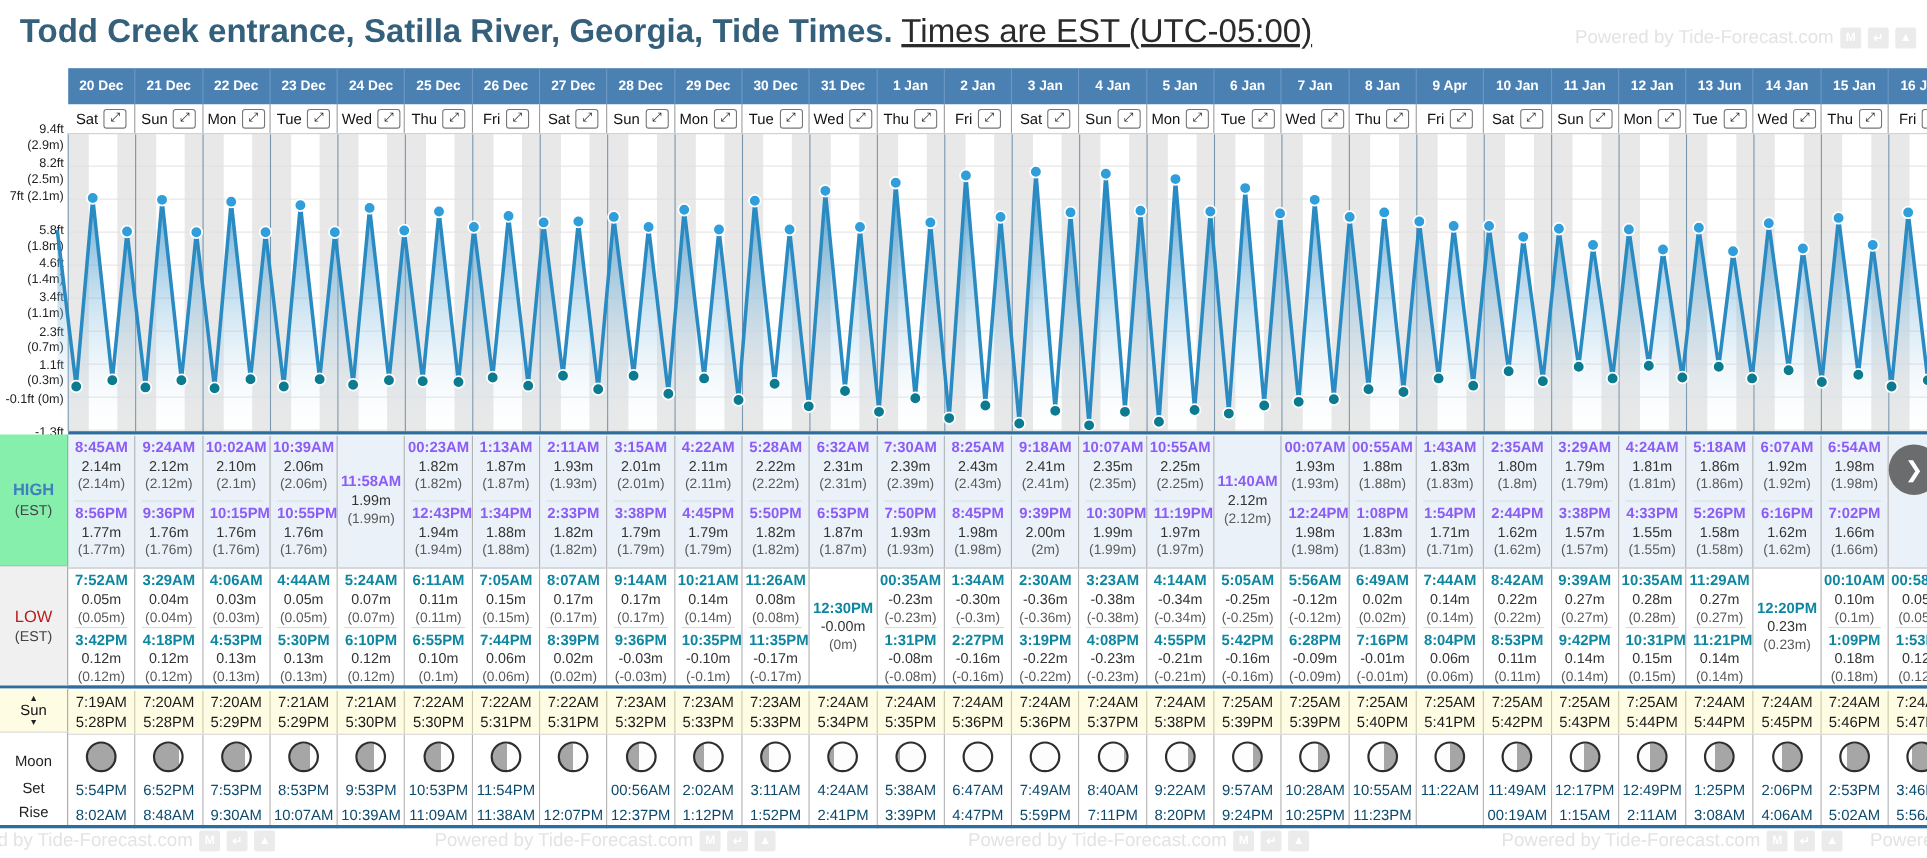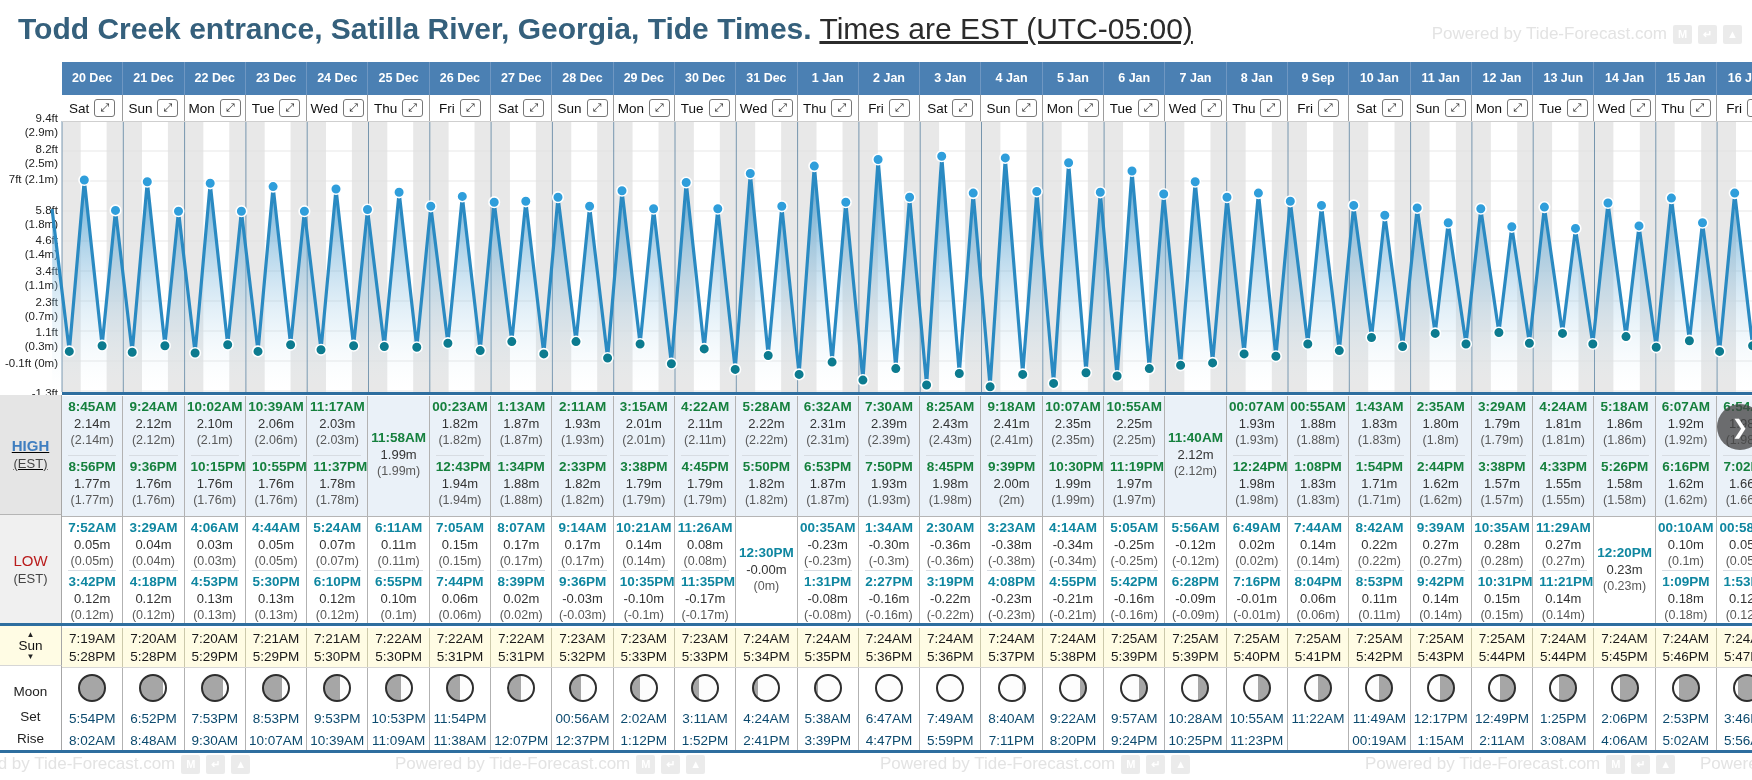--- a/index.html
+++ b/index.html
@@ -24,39 +24,39 @@
   .chartgap{height:274px;}
   .r-high{height:120px;background:#eaf1f8;border-bottom:1px solid #b5b5b5;}
   .r-high .cell,.r-low .cell{border-right:1px solid #b2b2b2;}
   .r-low{height:108px;background:#fff;}
   .ev{height:57px;padding-top:2px;}
   .r-low .ev{height:51px;}
   .ev2{border-top:1px solid #d7dce2;margin:0 6px;}
   .ev.single{height:116px;display:flex;flex-direction:column;justify-content:center;padding-top:0;}
   .r-low .ev.single{height:104px;}
   .t{display:block;font-weight:bold;font-size:13.5px;line-height:18px;}
-  .ht .t,.hcell .t{color:#15803d;}
+  .ht .t,.hcell .t{color:#8b5cf6;}
   .lcell .t{color:#0e86a0;}
   .m{display:block;font-size:13px;line-height:16px;color:#333;}
   .p{display:block;font-size:12.5px;line-height:16px;color:#595959;}
   .gap3{height:3px;}
   .r-sun{height:39px;background:#fffce4;}
   .r-sun .cell{font-size:13.5px;color:#1a1a1a;line-height:18px;padding-top:2px;border-right:1px solid #ccc9ab;}
   .r-moon{height:85px;background:#fff;border-top:1px solid #d6d6d6;}
   .r-moon .cell{border-right:1px solid #b2b2b2;}
   .mi{height:40px;display:flex;align-items:center;justify-content:center;}
   .moon-ball{width:28px;height:28px;border-radius:50%;border:2px solid #2e2e2e;box-sizing:border-box;}
   .ms,.mr{height:22px;line-height:22px;font-size:13.5px;color:#0c4a6e;}
   .bar{position:absolute;height:3px;background:#2e6e9f;}
   #bar-chart{top:392px;left:62px;width:1716px;}
   #bar-low{top:623px;left:0;width:1752px;}
   #bar-rise{top:750px;left:0;width:1752px;}
   .gut{position:absolute;left:0;width:62px;box-sizing:border-box;border-right:1px solid #a6a6a6;
        display:flex;flex-direction:column;align-items:center;justify-content:center;}
-  #g-high{top:395px;height:120px;background:#e5e5e5;border-bottom:1px solid #b5b5b5;text-decoration:underline;}
+  #g-high{top:395px;height:120px;background:#86efac;border-bottom:1px solid #b5b5b5;}
   #g-low{top:515px;height:108px;background:#f0f0f0;}
   #g-sun{top:626px;height:39px;background:#fffce4;}
   #g-moon{top:665px;height:85px;background:#fff;border-top:1px solid #d6d6d6;justify-content:flex-start;}
   .glab-high{font-weight:bold;font-size:15px;color:#3f7ec0;line-height:18px;}
   .glab-low{font-weight:normal;font-size:15px;color:#b91c1c;line-height:18px;}
   .glab-est{font-size:13px;color:#444;line-height:17px;}
   .glab-sun{font-size:13.5px;color:#111;line-height:14px;}
   .tri{font-size:8px;color:#222;line-height:8px;}
   .glab-moon{font-size:13.5px;color:#222;}
   #g-moon .glab-moon:nth-child(1){margin-top:12px;height:28px;line-height:28px;}
@@ -337,21 +337,21 @@
         <div class="cell">30 Dec</div>
         <div class="cell">31 Dec</div>
         <div class="cell">1 Jan</div>
         <div class="cell">2 Jan</div>
         <div class="cell">3 Jan</div>
         <div class="cell">4 Jan</div>
         <div class="cell">5 Jan</div>
         <div class="cell">6 Jan</div>
         <div class="cell">7 Jan</div>
         <div class="cell">8 Jan</div>
-        <div class="cell">9 Sep</div>
+        <div class="cell">9 Apr</div>
         <div class="cell">10 Jan</div>
         <div class="cell">11 Jan</div>
         <div class="cell">12 Jan</div>
         <div class="cell">13 Jun</div>
         <div class="cell">14 Jan</div>
         <div class="cell">15 Jan</div>
         <div class="cell">16 Jan</div>
       </div>
     <div class="row r-day" id="dayRow">
         <div class="cell">
@@ -508,32 +508,20 @@
         <div class="cell hcell">
           <div class="ev">
             <span class="t">10:39AM</span>
             <span class="m">2.06m</span>
             <span class="p">(2.06m)</span>
           </div>
           <div class="ev ev2">
             <span class="t">10:55PM</span>
             <span class="m">1.76m</span>
             <span class="p">(1.76m)</span>
-          </div>
-        </div>
-        <div class="cell hcell">
-          <div class="ev">
-            <span class="t">11:17AM</span>
-            <span class="m">2.03m</span>
-            <span class="p">(2.03m)</span>
-          </div>
-          <div class="ev ev2">
-            <span class="t">11:37PM</span>
-            <span class="m">1.78m</span>
-            <span class="p">(1.78m)</span>
           </div>
         </div>
         <div class="cell hcell">
           <div class="ev single">
             <span class="t">11:58AM</span>
             <span class="m">1.99m</span>
             <span class="p">(1.99m)</span>
           </div>
         </div>
         <div class="cell hcell">

